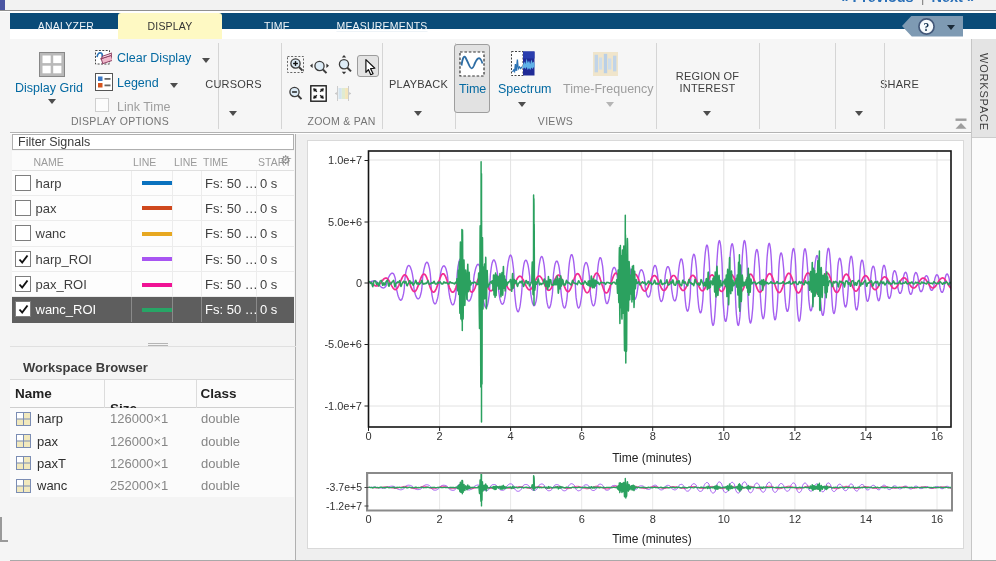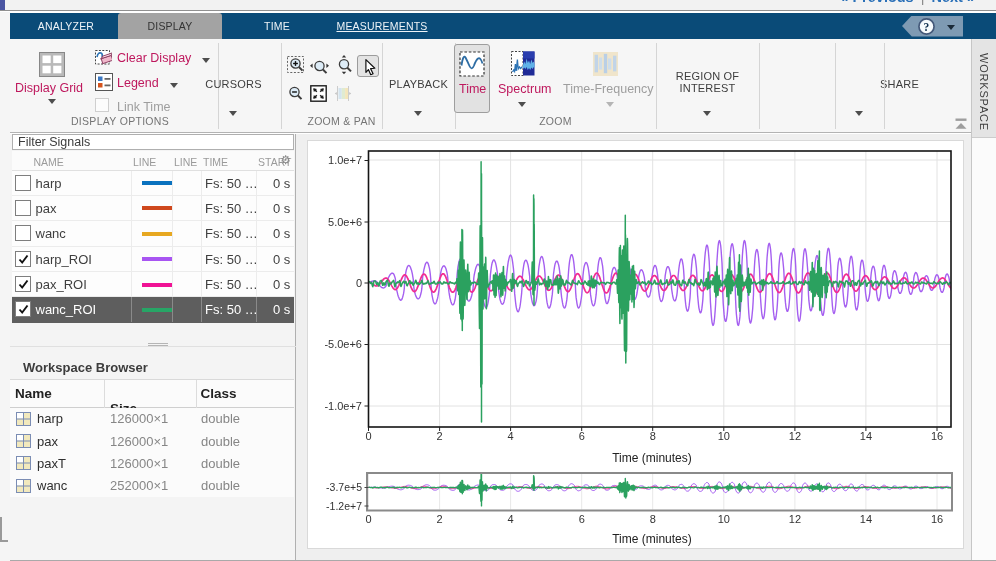--- a/index.html
+++ b/index.html
@@ -10,52 +10,52 @@
 #topstrip { left:0; top:0; width:996px; height:11px; background:#f2f2f2; border-bottom:1.5px solid #909090; overflow:hidden; z-index:5;}
 #topstrip .sq { position:absolute; left:0; top:0; width:5px; height:10px; background:#4a55a2; }
 #topstrip .links { position:absolute; right:21px; top:-11px; font-size:14.5px; color:#2a70b8; font-weight:bold;}
 #topstrip .links .sep { color:#888; font-weight:normal; padding:0 7px;}
 
 #leftcol { left:0; top:12px; width:10px; height:549px; background:#f5f5f5; }
 #leftcol .mark { position:absolute; left:0; top:505px; width:2px; height:24px; background:#9a9a9a;}
 #leftcol .mark2 { position:absolute; left:0; top:528px; width:8px; height:2px; background:#9a9a9a;}
 
 
-#tabbar { left:10px; top:12.5px; width:986px; height:26px; background:#0a4b78; z-index:4;}
+#tabbar { left:10px; top:12.5px; width:986px; height:16px; background:#0a4b78; z-index:4;}
 .tab { position:absolute; top:0; height:26px; line-height:27px; color:#eef3f7; font-size:10.5px; letter-spacing:0.2px; text-align:center;}
-.tab.active { background:#a3a3a3; color:#333; border-radius:3px 3px 0 0; }
+.tab.active { background:#fef9c3; color:#333; border-radius:3px 3px 0 0; }
 #helppill { position:absolute; right:33px; top:3px; width:61px; height:21px; background:#7e9ab3;
   clip-path:polygon(0 50%, 16% 0, 100% 0, 100% 100%, 16% 100%); }
 #helppill svg { position:absolute; left:16px; top:2px; }
 #helppill .car { position:absolute; right:8px; top:9px; border:4.5px solid transparent; border-top:5px solid #1a2a38; }
 
 
 #toolstrip { left:10px; top:38.5px; width:961px; height:94px; background:#f6f6f6; border-bottom:1px solid #b3b3b3; z-index:4;}
 .vsep { position:absolute; top:4px; height:86px; width:1px; background:#d5d5d5; }
 .seclab { position:absolute; top:76px; font-size:10.5px; color:#747474; text-align:center; letter-spacing:0.3px;}
-.toollab { font-size:12.5px; color:#be185d; }
+.toollab { font-size:12.5px; color:#0369a1; }
 .car { display:inline-block; width:0; height:0; border:4.5px solid transparent; border-top:5.5px solid #4d4d4d; vertical-align:middle;}
 .ddsec { position:absolute; top:0; height:94px; }
 .ddsec .lab { position:absolute; top:0; width:100%; text-align:center; font-size:11px; color:#3d3d3d; letter-spacing:0.2px;}
 .ddsec .car { position:absolute; left:50%; margin-left:-4.5px; top:72px; }
 .graylab { color:#9e9e9e !important; }
 
 
 #lpanel { left:10px; top:133.5px; width:286px; height:426px; background:#f4f4f4; border-right:1px solid #b0b0b0; z-index:4;}
 #filter { position:absolute; left:2px; top:0px; width:282px; height:16px; background:#fff; border:1px solid #afafaf;
   font-size:12.5px; color:#3c3c3c; line-height:15px; padding-left:5px;}
 #stable { position:absolute; left:2px; top:17px; width:282px; }
 .shead { height:20px; background:#fbfbfb; border-bottom:1px solid #e0e0e0; position:relative;
   font-size:10.5px; color:#9a9a9a; }
 .shead span { position:absolute; top:5px; }
 .srow { height:25.4px; background:#fdfdfd; border-bottom:1px solid #ececec; position:relative; font-size:13px; color:#3f3f3f;}
 .srow > div { position:absolute; top:0; height:100%; }
 .srow .c0 { left:0; width:21.5px; } .srow .c1 { left:21.5px; width:97.5px; padding-left:2px;}
 .srow .c2 { left:119px; width:41px;} .srow .c3 { left:160px; width:29px;}
-.srow .c4 { left:189px; width:55px; padding-left:3px;} .srow .c5 { left:244px; width:38px; padding-left:16px;}
+.srow .c4 { left:189px; width:55px; padding-left:3px;} .srow .c5 { left:244px; width:38px; padding-left:3px;}
 .srow .c1,.srow .c4,.srow .c5 { line-height:25.4px; white-space:nowrap; overflow:hidden;}
 .srow .c2,.srow .c3,.srow .c4,.srow .c5 { border-left:1px solid #ececec; }
 .cb { width:16px; height:16px; background:#fff; border:1px solid #7e7e7e; margin:4px 0 0 3px; text-align:center;}
 .cb svg { display:block; margin:2px auto 0;}
 .sw { width:30px; height:4px; margin:10.5px 0 0 10px; }
 .srow.sel { background:#5e5e5e; color:#fff; border-bottom:1px solid #5e5e5e;}
 .srow.sel .c2,.srow.sel .c3,.srow.sel .c4,.srow.sel .c5 { border-left:1px solid #8a8a8a;}
 #gear { position:absolute; right:3px; top:2px; color:#8a8a8a; font-size:12px;}
 
 #splitter { position:absolute; left:0; top:212px; width:286px; border-top:1px solid #e0e0e0;}
@@ -240,21 +240,21 @@
   <div class="icb" style="left:583px;top:13px;"><svg width="25" height="24" viewBox="0 0 30 26" opacity="0.85" preserveAspectRatio="none">
 <rect x="0" y="0" width="30" height="26" fill="#efe3c4"></rect>
 <rect x="2" y="3" width="4" height="19" fill="#b8cfe6"></rect>
         <rect x="7" y="6" width="4" height="13" fill="#c6d9ea"></rect>
 <rect x="13" y="2" width="4" height="21" fill="#afc9e4"></rect>
         <rect x="18" y="7" width="4" height="12" fill="#c6d9ea"></rect>
 <rect x="24" y="4" width="4" height="17" fill="#b8cfe6"></rect>
 </svg></div>
   <div class="abs toollab graylab" style="left:553px;top:43.5px;">Time-Frequency</div>
   <div class="abs" style="left:596px;top:58px;"><span class="car" style="border-top-color:#b5b5b5;"></span></div>
-  <div class="seclab" style="left:445px;width:201px;">ZOOM</div>
+  <div class="seclab" style="left:445px;width:201px;">VIEWS</div>
   <div class="vsep" style="left:646px;"></div>
 
   <div class="ddsec" style="left:646px;width:103px;">
       <div class="lab" style="top:31px;">REGION OF<br>INTEREST</div>
       <span class="car"></span>
     </div>
   <div class="vsep" style="left:749px;"></div>
   <div class="vsep" style="left:825px;"></div>
   <div class="ddsec" style="left:825px;width:49px;">
       <div class="lab" style="top:39.5px;margin-left:40px;">SHARE</div>

